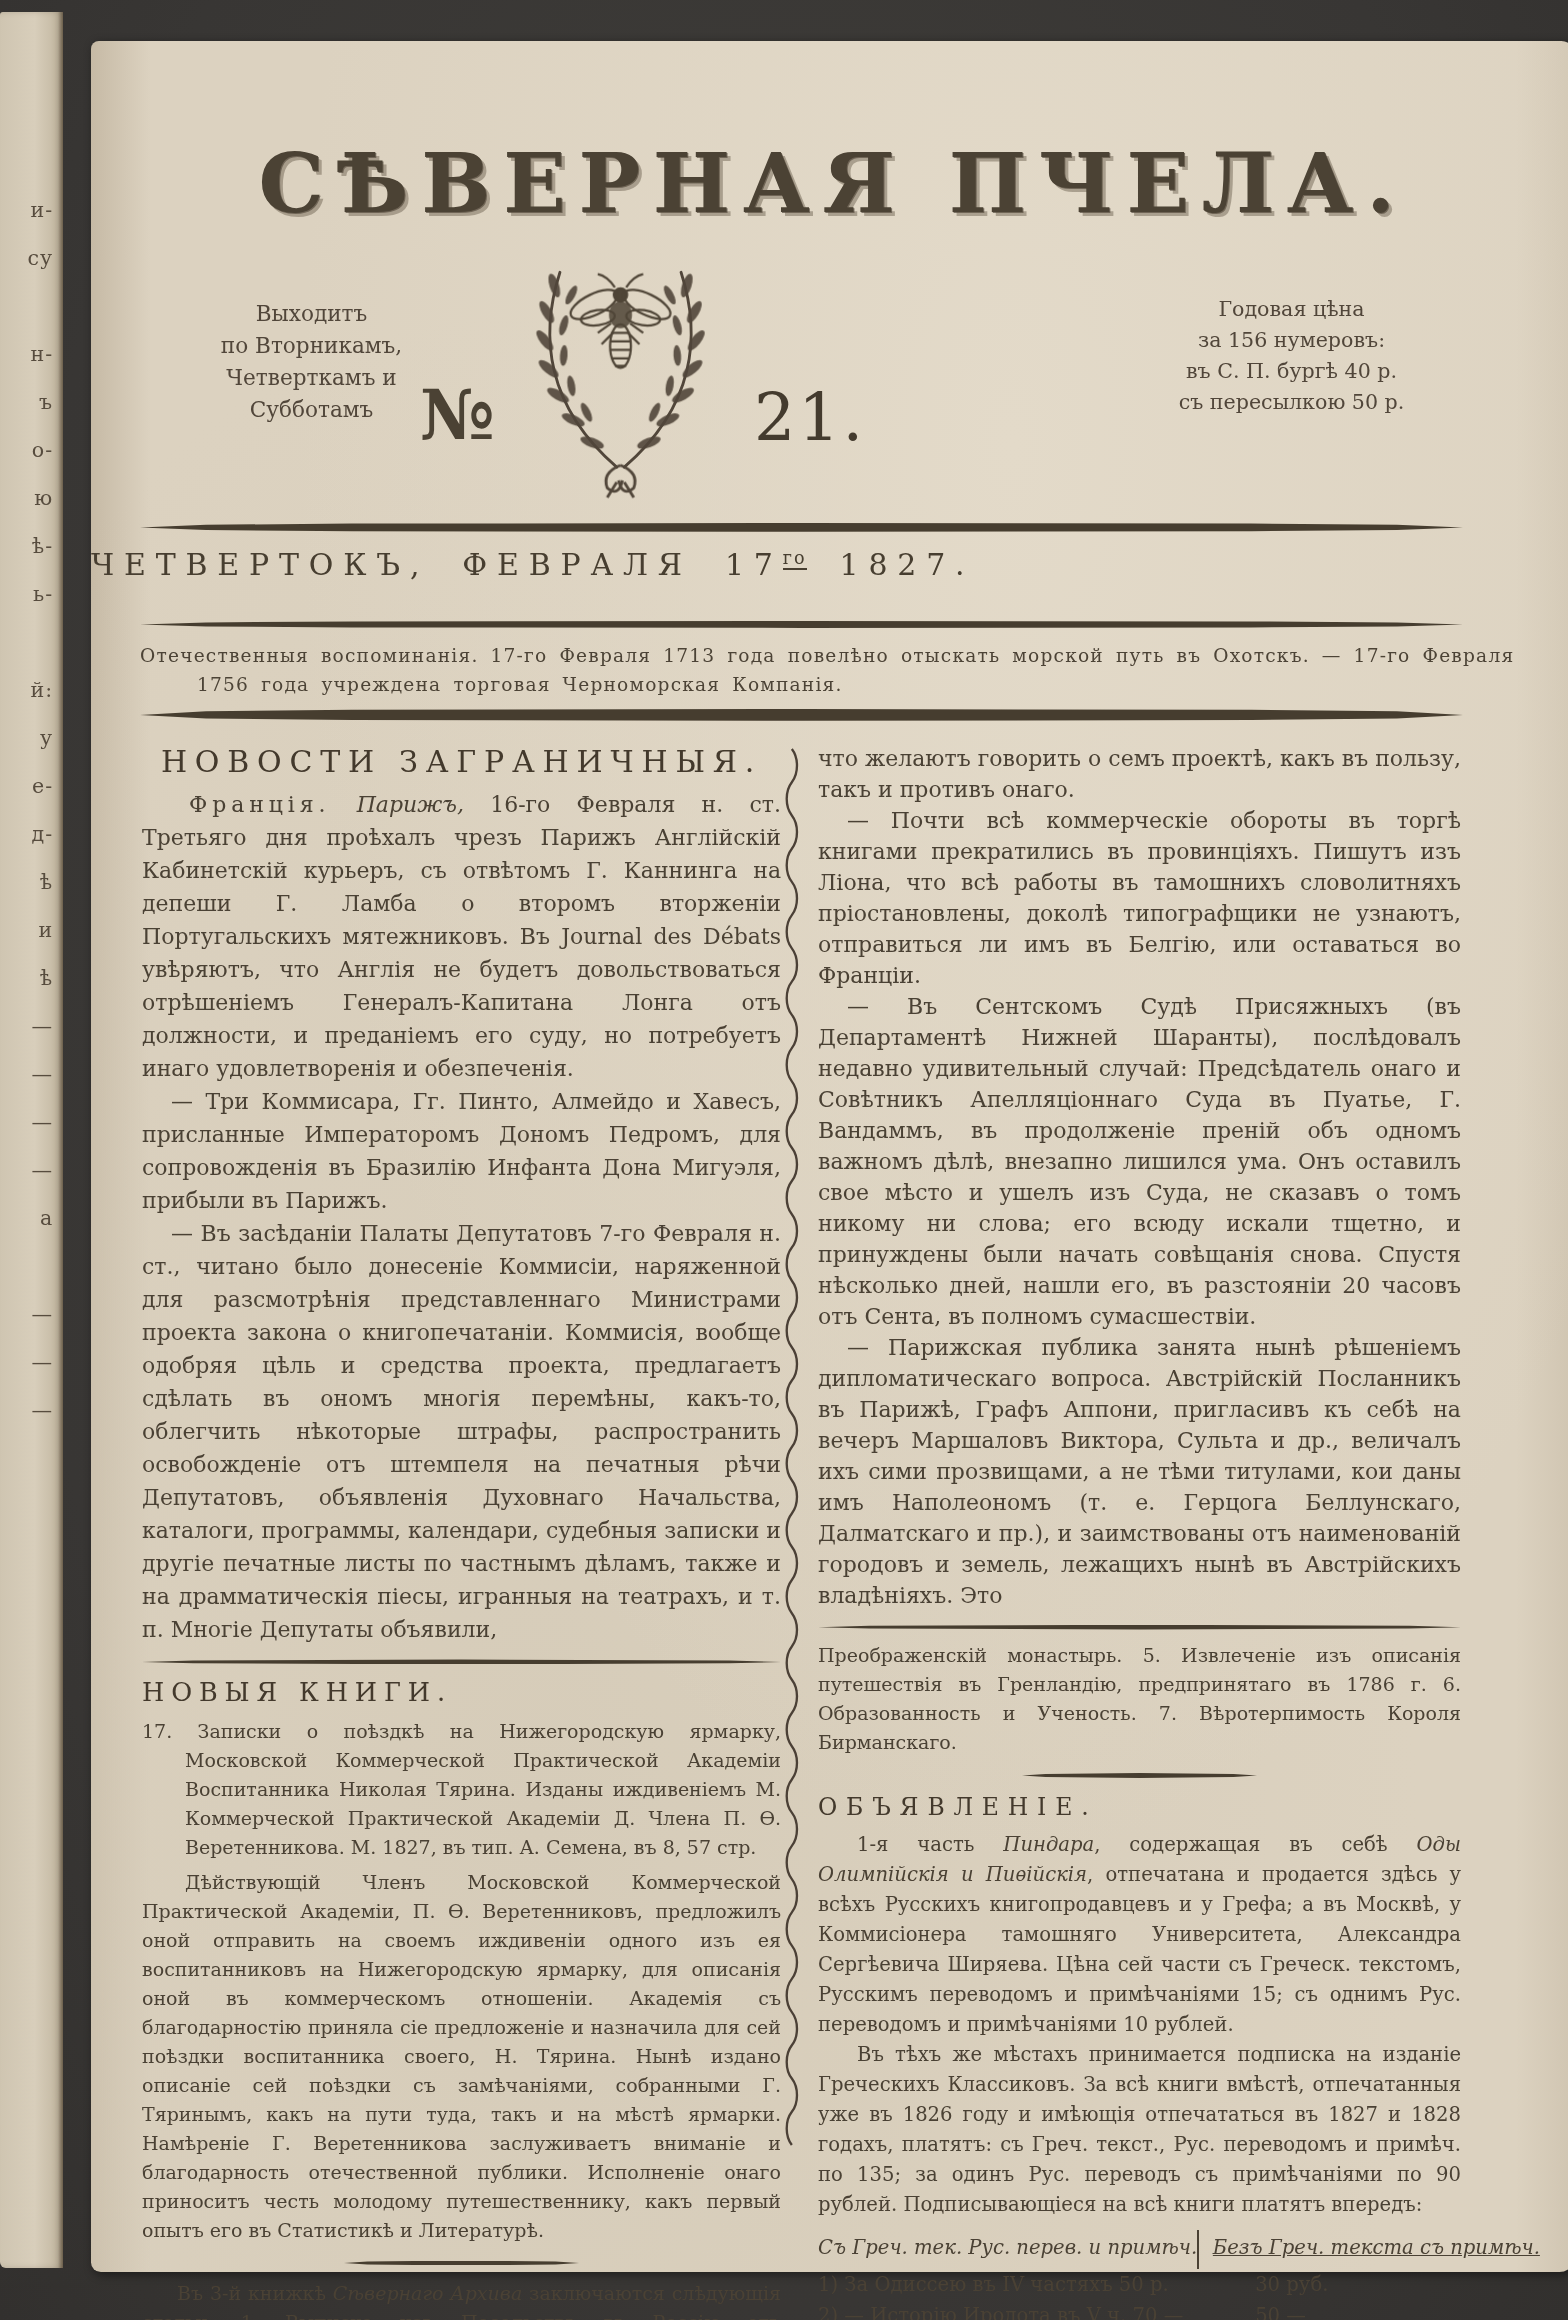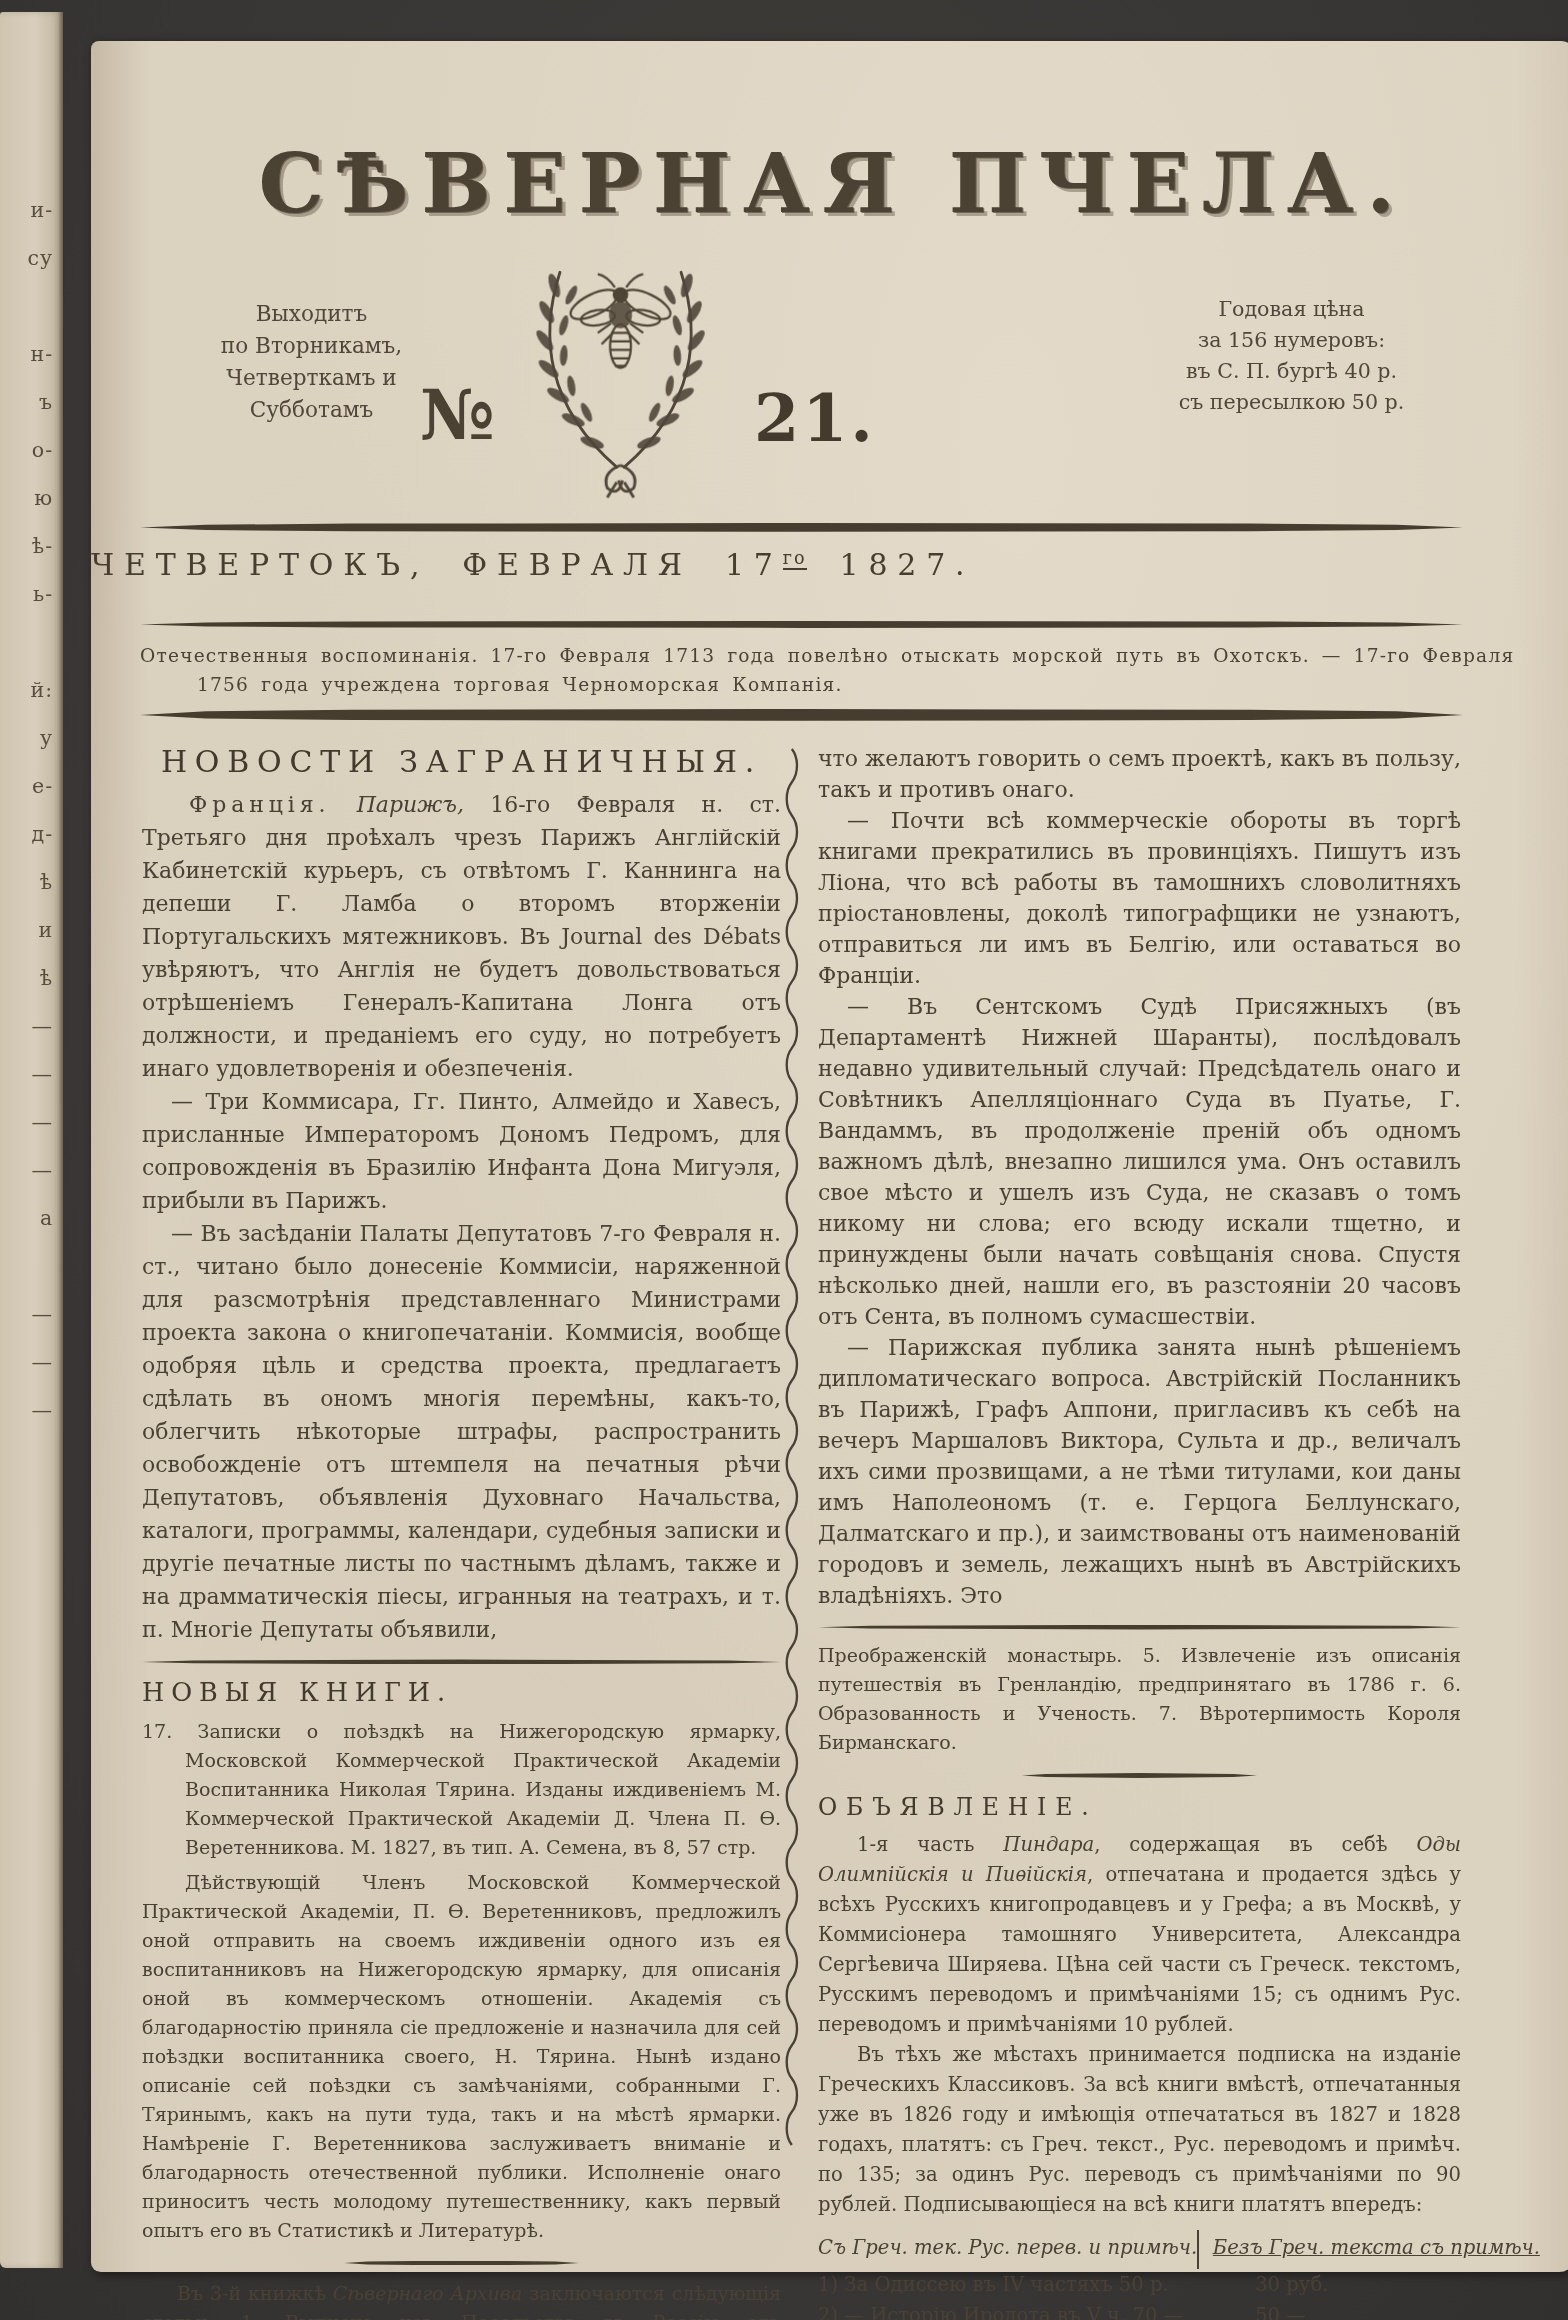--- a/index.html
+++ b/index.html
@@ -57,21 +57,21 @@
     position:absolute; left:1070px; top:253px; width:261px;
     font-size:20.6px; line-height:31px; text-align:center; white-space:pre-line;
     color:#51463a;
   }
   .issue-sign {
     position:absolute; left:329px; top:333px;
     font-size:69px; color:#4b4234; font-weight:bold;
   }
   .issue-number {
     position:absolute; left:663px; top:339px;
-    font-size:65px; font-weight:bold; color:#443b2e; letter-spacing:2.9px;
+    font-size:65px; font-weight:normal; color:#443b2e; letter-spacing:2.9px;
   }
   .emblem { position:absolute; left:416px; top:204px; width:227px; height:257px; }
 
   .rule {
     position:absolute; left:49px; width:1323px; background:#463d2f;
     clip-path:polygon(0 50%, 5% 20%, 16% 7%, 50% 0, 84% 7%, 95% 20%, 100% 50%, 95% 80%, 84% 93%, 50% 100%, 16% 93%, 5% 80%);
   }
   .rule-1 { top:482px; height:8.8px; }
   .rule-2 { top:580px; height:6.9px; }
   .rule-3 { top:668px; height:11.8px; }

